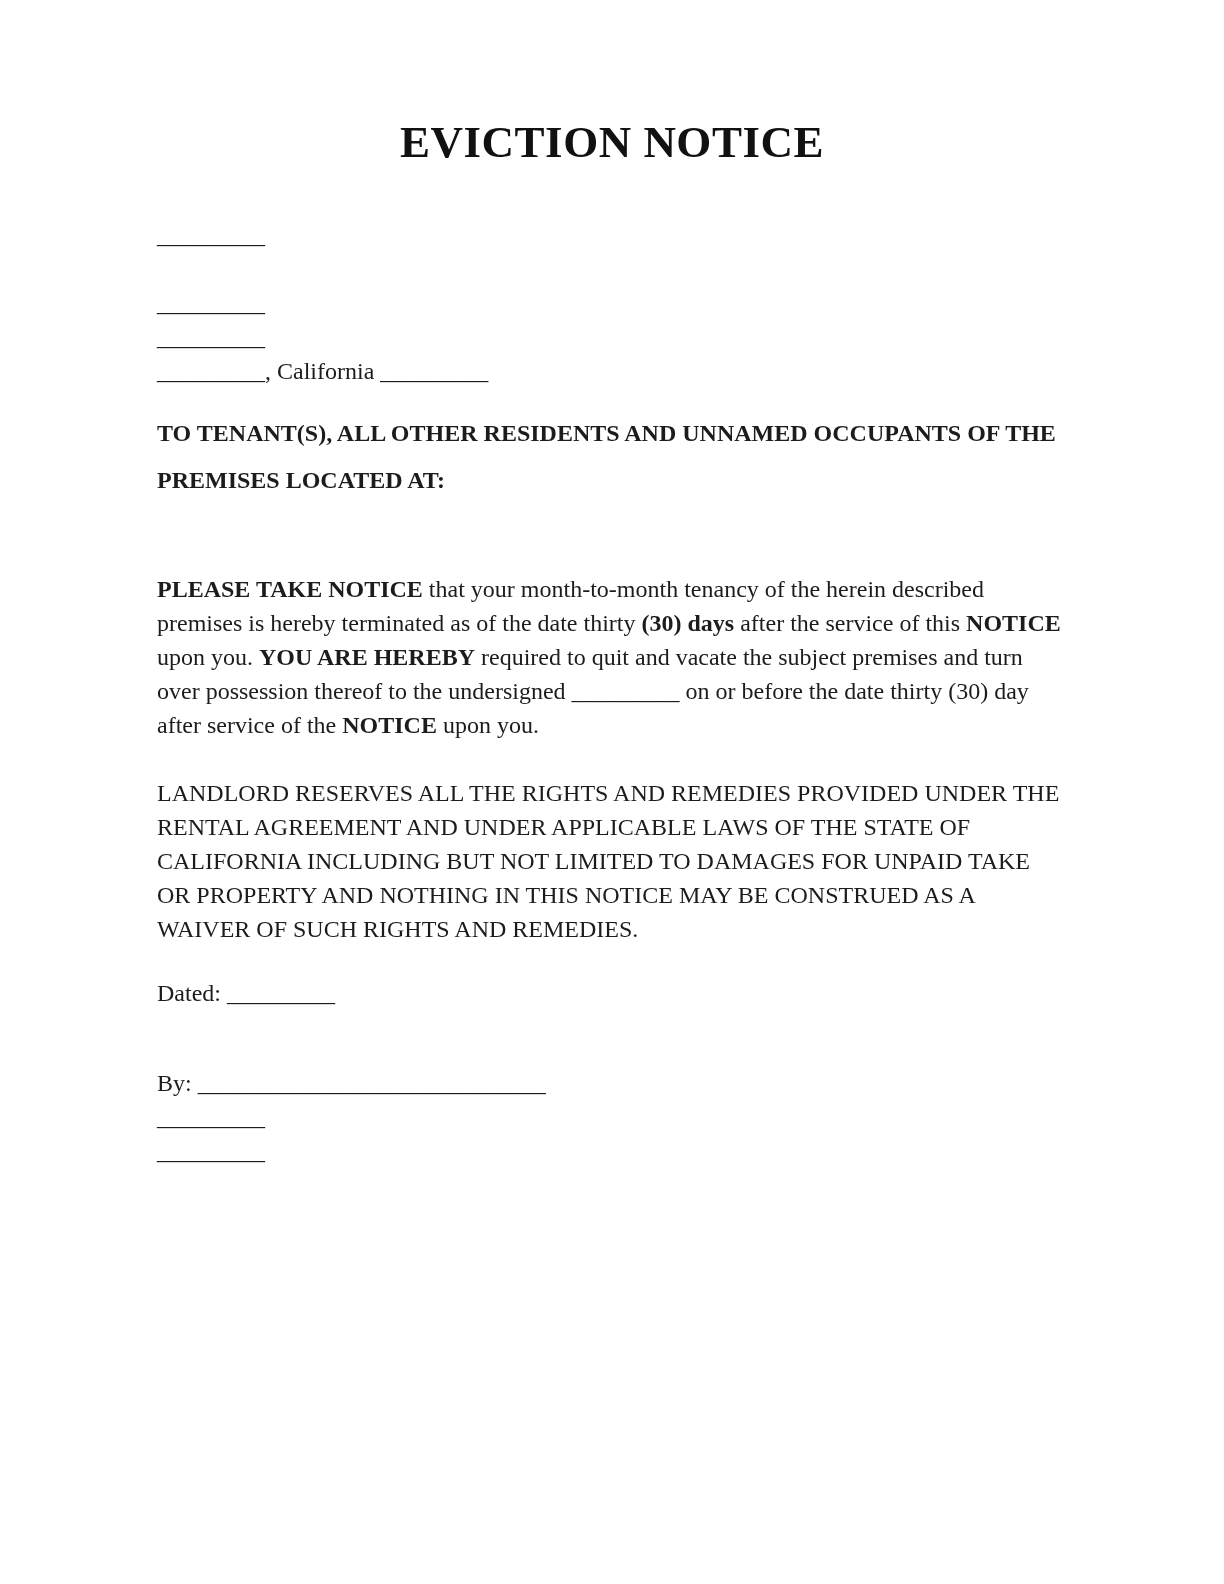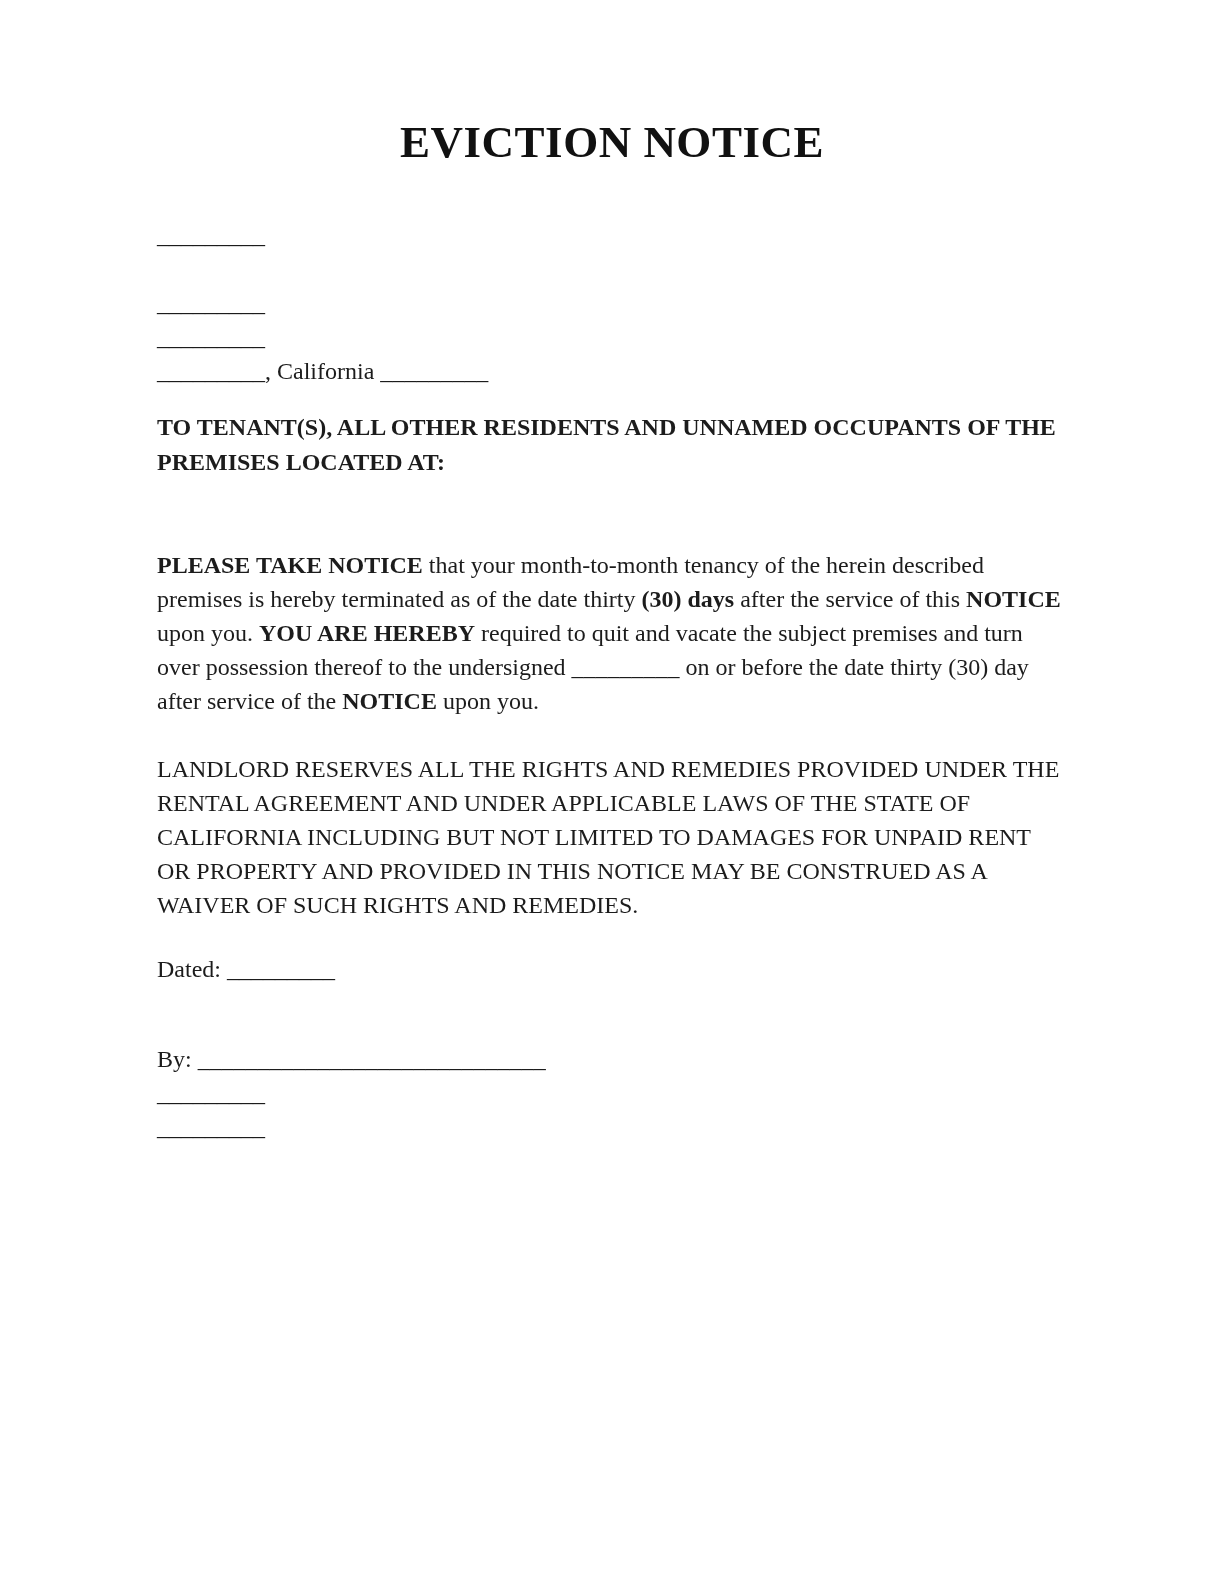--- a/index.html
+++ b/index.html
@@ -31,21 +31,21 @@
     color: #111111;
     letter-spacing: 0.5px;
   }
   p { margin: 0; }
   .blank-first     { margin-top: 50px; }
   .blank-gap       { margin-top: 34px; }
   .city-line       { margin-top: 0; }
   .recipient-heading {
     margin-top: 22px;
     font-weight: bold;
-    line-height: 35px;
+    line-height: 47px;
   }
   .premises-line   { margin-top: 34px; }
   .para-notice     { margin-top: 68px; }
   .para            { margin-top: 34px; }
   .dated-line      { margin-top: 30px; }
   .by-line         { margin-top: 56px; font-family: Liberation Serif, serif; }
   .sig-blank       { margin-top: 0; }
   .addr-line       { margin-top: 34px; }
   .b { font-weight: bold; }
   .footer {
@@ -91,21 +91,21 @@
     <p class="blank-gap">_________</p>
     <p>_________</p>
     <p class="city-line">_________, California _________</p>
 
     <p class="recipient-heading">TO TENANT(S), ALL OTHER RESIDENTS AND UNNAMED OCCUPANTS OF THE PREMISES LOCATED AT:</p>
 
 
     <p class="para-notice"><span class="b">PLEASE TAKE NOTICE</span><span> that your month-to-month tenancy of the herein described premises is hereby terminated as of the date thirty </span><span class="b">(30) days</span><span> after the service of this </span><span class="b">NOTICE</span><span> upon you. </span><span class="b">YOU ARE HEREBY</span><span> required to quit and vacate the subject premises and turn over possession thereof to the undersigned _________ on or before the date thirty (30) day after service of the </span><span class="b">NOTICE</span><span> upon you.</span></p>
 
 
-    <p class="para">LANDLORD RESERVES ALL THE RIGHTS AND REMEDIES PROVIDED UNDER THE RENTAL AGREEMENT AND UNDER APPLICABLE LAWS OF THE STATE OF CALIFORNIA INCLUDING BUT NOT LIMITED TO DAMAGES FOR UNPAID RENT OR PROPERTY AND PROVIDED IN THIS NOTICE MAY BE CONSTRUED AS A WAIVER OF SUCH RIGHTS AND REMEDIES.</p>
+    <p class="para">LANDLORD RESERVES ALL THE RIGHTS AND REMEDIES PROVIDED UNDER THE RENTAL AGREEMENT AND UNDER APPLICABLE LAWS OF THE STATE OF CALIFORNIA INCLUDING BUT NOT LIMITED TO DAMAGES FOR UNPAID TAKE OR PROPERTY AND NOTHING IN THIS NOTICE MAY BE CONSTRUED AS A WAIVER OF SUCH RIGHTS AND REMEDIES.</p>
 
     <p class="dated-line">Dated: _________</p>
 
     <p class="by-line">By: _____________________________</p>
     <p class="sig-blank">_________</p>
 
     <p class="sig-blank">_________</p>
 
   </div>
 

